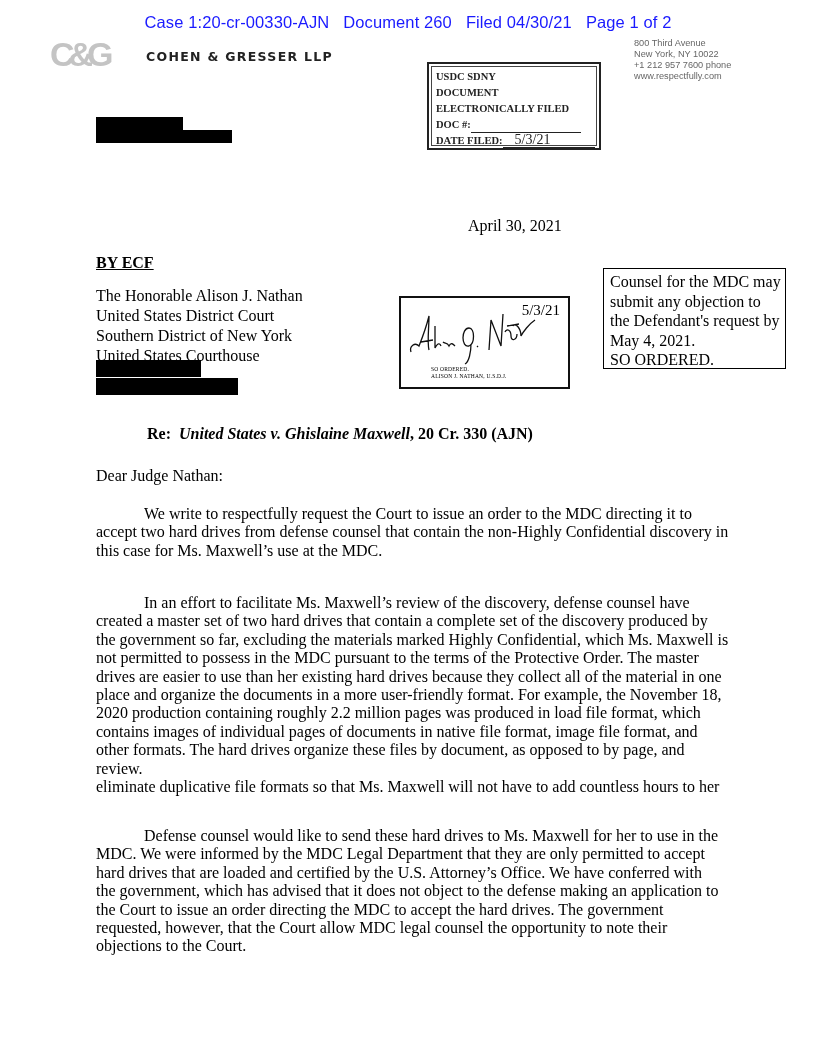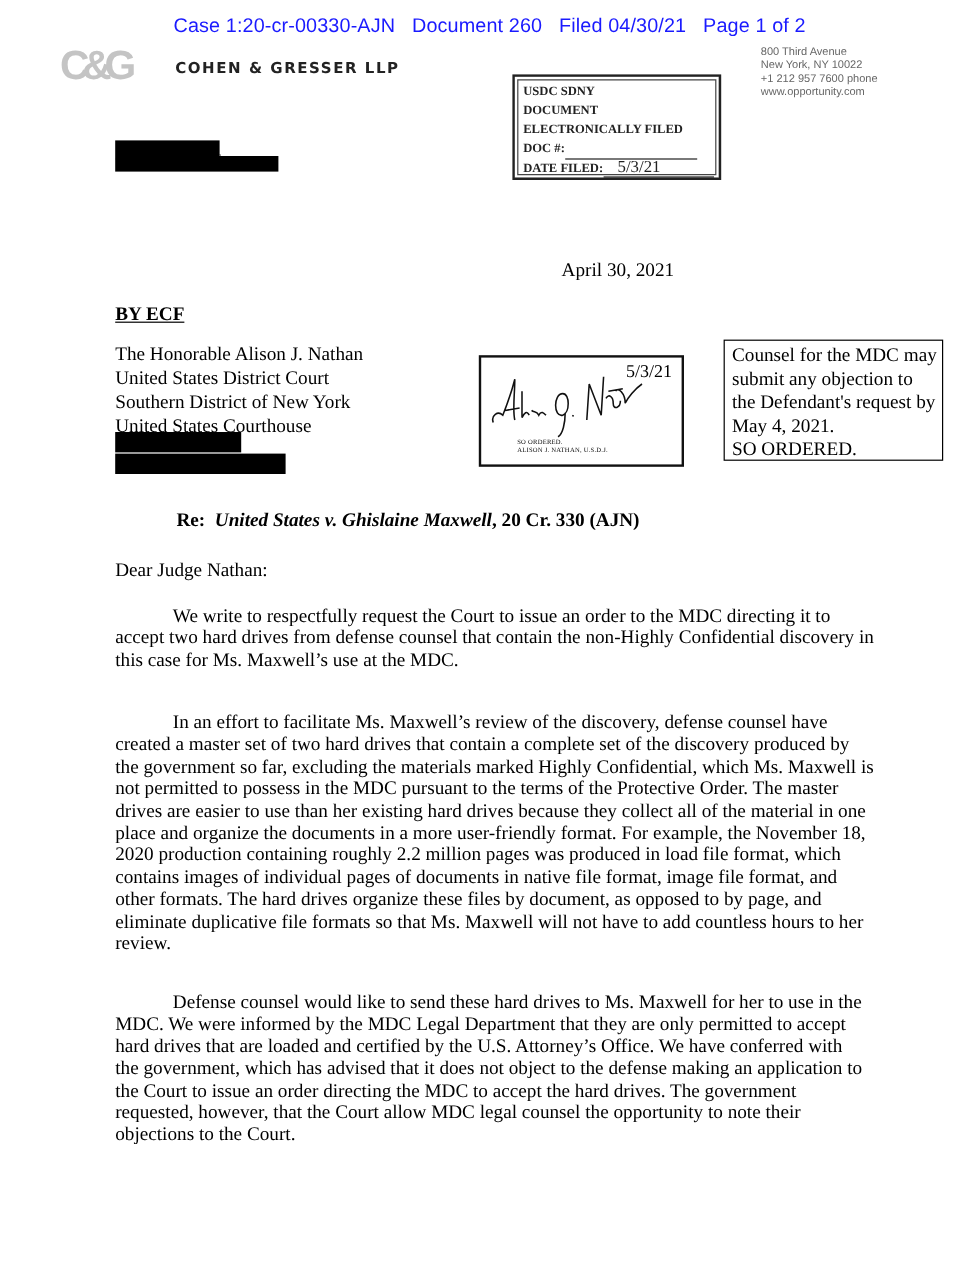--- a/index.html
+++ b/index.html
@@ -19,21 +19,21 @@
   .filed-stamp .date-val { font-weight: normal; font-size: 14px; display: inline-block; border-bottom: 1px solid #222; width: 92px; padding-left: 12px; box-sizing: border-box; line-height: 14px; }
   .date { top: 217px; left: 468px; font-size: 16px; }
   .by-ecf { top: 254px; left: 96px; font-size: 16px; font-weight: bold; text-decoration: underline; }
   .addressee { top: 286px; left: 96px; font-size: 16px; line-height: 20px; }
   .r3 { top: 360px; left: 96px; width: 105px; height: 17px; }
   .r4 { top: 378px; left: 96px; width: 142px; height: 17px; }
   .sig-box { top: 296px; left: 399px; width: 171px; height: 93px; border: 2px solid #111; box-sizing: border-box; }
   .sig-date { position: absolute; top: 4px; right: 8px; font-size: 15px; }
   .sig-svg { position: absolute; top: 8px; left: 6px; width: 130px; height: 60px; }
   .sig-caption { position: absolute; left: 30px; top: 68px; font-size: 5.5px; line-height: 7px; letter-spacing: 0.2px; }
-  .order-box { top: 283px; left: 603px; width: 183px; height: 101px; border: 1px solid #000; box-sizing: border-box; padding: 3px 0 0 6px; font-size: 16px; line-height: 19.5px; }
+  .order-box { top: 268px; left: 603px; width: 183px; height: 101px; border: 1px solid #000; box-sizing: border-box; padding: 3px 0 0 6px; font-size: 16px; line-height: 19.5px; }
   .re-line { top: 425px; left: 147px; font-size: 16px; font-weight: bold; }
   .re-line i { }
   .salutation { top: 467px; left: 96px; font-size: 16px; }
   .para { left: 96px; width: 640px; font-size: 16px; line-height: 18.4px; text-align: left; }
   .para .indent { display: inline-block; width: 48px; }
   .p1 { top: 505px; }
   .p2 { top: 578px; margin-top: 16px; }
   .p3 { top: 827px; }
   .para span.ln { display: block; white-space: nowrap; }
 </style>
@@ -46,21 +46,21 @@
   <svg width="62" height="36" viewBox="0 0 62 36">
     <text x="0" y="30" font-family="Liberation Sans, sans-serif" font-size="34" font-weight="bold" fill="#c4c4c4" letter-spacing="-6">C&amp;G</text>
   </svg>
 </div>
 <div class="abs firm-name">COHEN &amp; GRESSER LLP</div>
 
 <div class="abs firm-address">
   <div>800 Third Avenue</div>
   <div>New York, NY 10022</div>
   <div>+1 212 957 7600 phone</div>
-  <div>www.opportunity.com</div>
+  <div>www.respectfully.com</div>
 </div>
 
 <div class="abs author">Christian R. Everdell</div>
 <div class="abs redact r1"></div>
 <div class="abs redact r2"></div>
 
 <div class="abs filed-stamp">
   <div class="line">USDC SDNY</div>
   <div class="line">DOCUMENT</div>
   <div class="line">ELECTRONICALLY FILED</div>
@@ -114,22 +114,22 @@
 <div class="abs para p2">
   <span class="ln"><span class="indent"></span><span>In an effort to facilitate Ms. Maxwell’s review of the discovery, defense counsel have</span></span>
   <span class="ln">created a master set of two hard drives that contain a complete set of the discovery produced by</span>
   <span class="ln">the government so far, excluding the materials marked Highly Confidential, which Ms. Maxwell is</span>
   <span class="ln">not permitted to possess in the MDC pursuant to the terms of the Protective Order.  The master</span>
   <span class="ln">drives are easier to use than her existing hard drives because they collect all of the material in one</span>
   <span class="ln">place and organize the documents in a more user-friendly format.  For example, the November 18,</span>
   <span class="ln">2020 production containing roughly 2.2 million pages was produced in load file format, which</span>
   <span class="ln">contains images of individual pages of documents in native file format, image file format, and</span>
   <span class="ln">other formats.  The hard drives organize these files by document, as opposed to by page, and</span>
+  <span class="ln">review.</span>
   <span class="ln">eliminate duplicative file formats so that Ms. Maxwell will not have to add countless hours to her</span>
-  <span class="ln">review.</span>
 </div>
 
 <div class="abs para p3">
   <span class="ln"><span class="indent"></span><span>Defense counsel would like to send these hard drives to Ms. Maxwell for her to use in the</span></span>
   <span class="ln">MDC.  We were informed by the MDC Legal Department that they are only permitted to accept</span>
   <span class="ln">hard drives that are loaded and certified by the U.S. Attorney’s Office.  We have conferred with</span>
   <span class="ln">the government, which has advised that it does not object to the defense making an application to</span>
   <span class="ln">the Court to issue an order directing the MDC to accept the hard drives.  The government</span>
   <span class="ln">requested, however, that the Court allow MDC legal counsel the opportunity to note their</span>
   <span class="ln">objections to the Court.</span>

